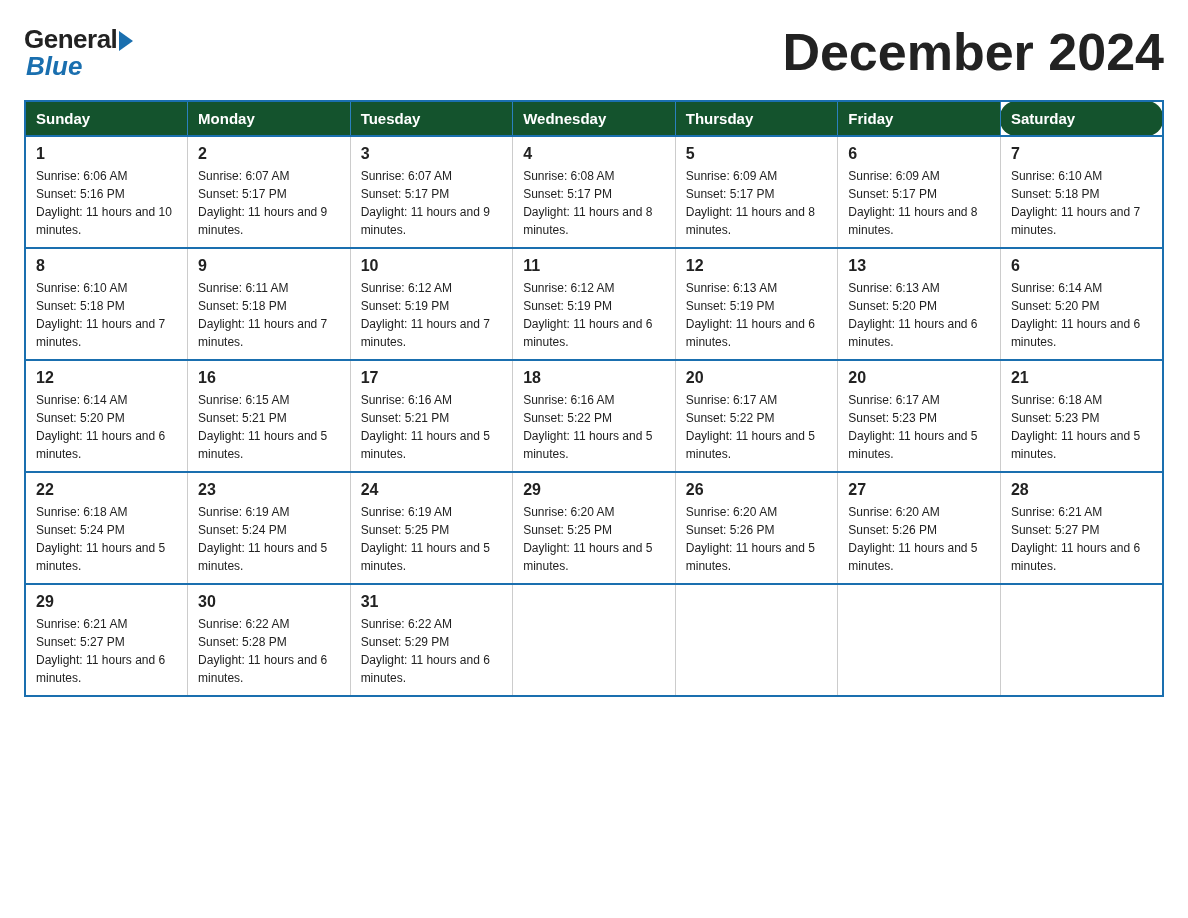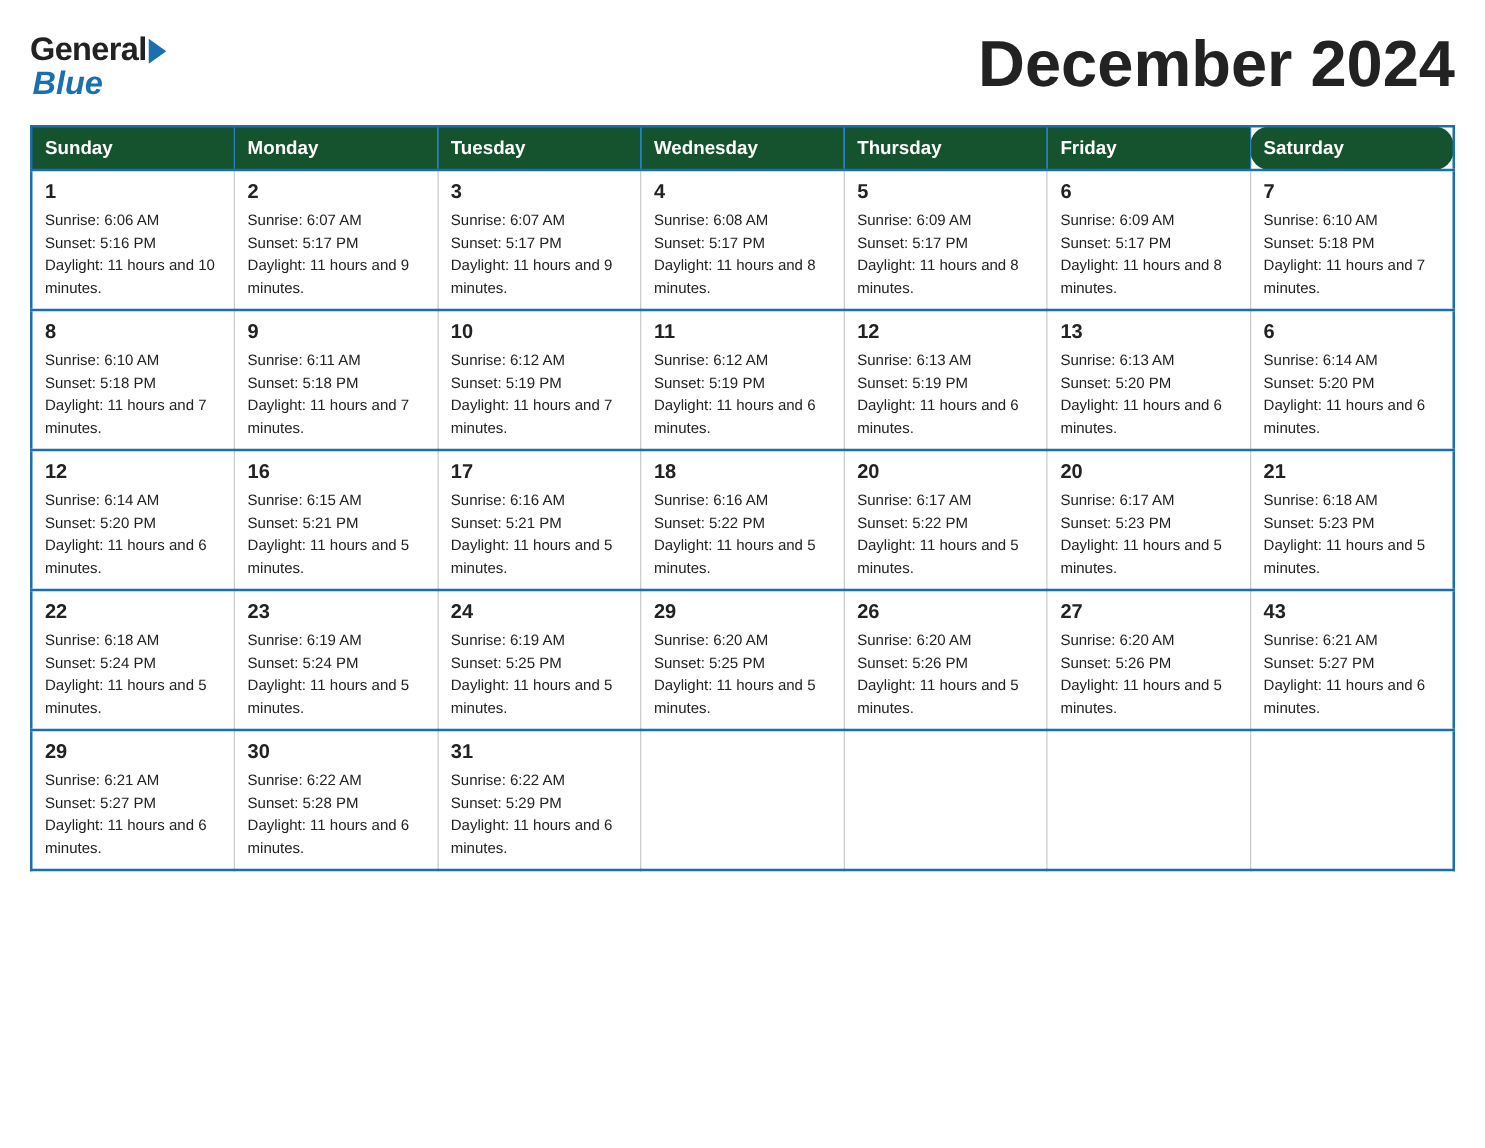--- a/index.html
+++ b/index.html
@@ -240,21 +240,21 @@
       </td>
         <td>
         <span class="day-number">26</span>
         <span class="day-info">Sunrise: 6:20 AM<br>Sunset: 5:26 PM<br>Daylight: 11 hours and 5 minutes.</span>
       </td>
         <td>
         <span class="day-number">27</span>
         <span class="day-info">Sunrise: 6:20 AM<br>Sunset: 5:26 PM<br>Daylight: 11 hours and 5 minutes.</span>
       </td>
         <td>
-        <span class="day-number">43</span>
+        <span class="day-number">28</span>
         <span class="day-info">Sunrise: 6:21 AM<br>Sunset: 5:27 PM<br>Daylight: 11 hours and 6 minutes.</span>
       </td>
       </tr>
       <tr>
         <td>
         <span class="day-number">29</span>
         <span class="day-info">Sunrise: 6:21 AM<br>Sunset: 5:27 PM<br>Daylight: 11 hours and 6 minutes.</span>
       </td>
         <td>
         <span class="day-number">30</span>

